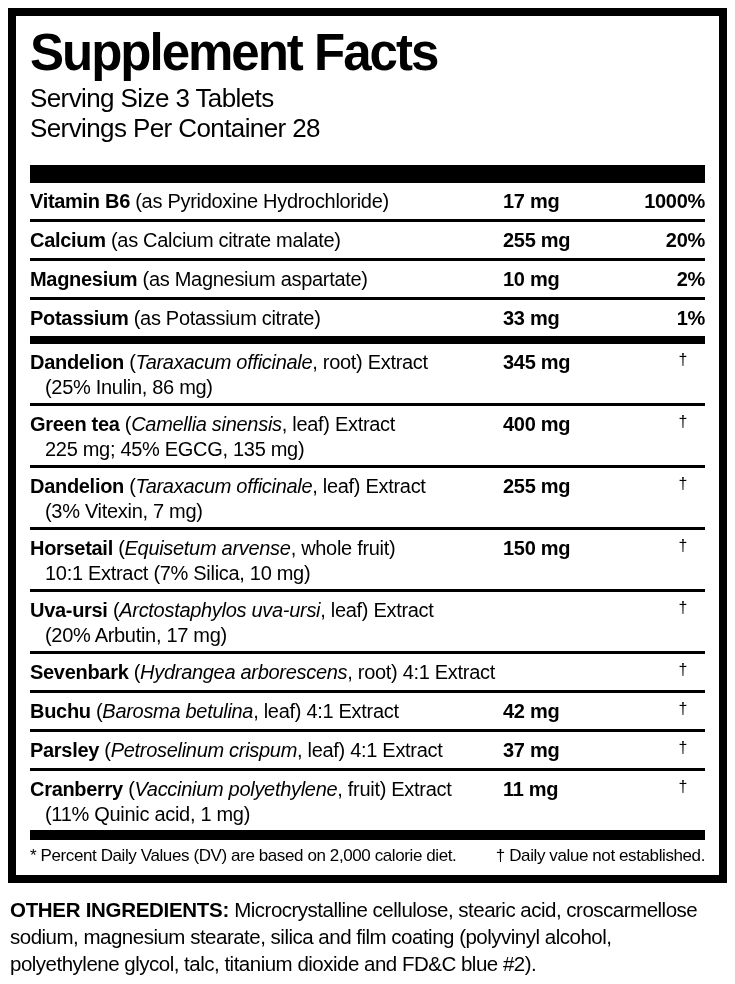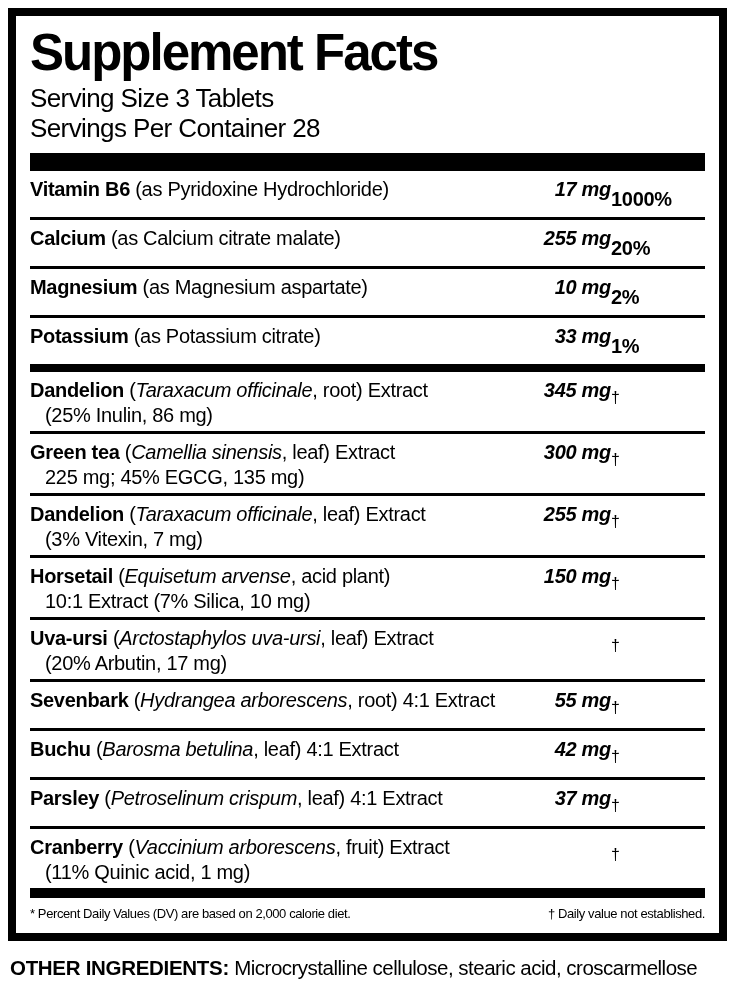--- a/index.html
+++ b/index.html
@@ -24,21 +24,21 @@
     letter-spacing: -2px;
     line-height: 1.04;
     margin: 2px 0 4px 0;
   }
   .serving {
     font-size: 26px;
     font-weight: normal;
     letter-spacing: -0.6px;
     line-height: 30px;
   }
-  .serving.last { margin-bottom: 10px; }
+  .serving.last { margin-bottom: 22px; }
 
   .bar { background: #000; width: 100%; }
   .bar-thick   { height: 11px; }
   .bar-med     { height: 7px; }
   .bar-section { height: 8px; }
   .bar-foot    { height: 10px; }
 
   .col-header {
     display: flex;
     justify-content: space-between;
@@ -59,46 +59,44 @@
     line-height: 27px;
   }
   .section .row:last-child { border-bottom: none; }
 
   .cell-name { flex: 1 1 auto; min-width: 0; }
   .nm  { font-weight: bold; }
   .det { font-weight: normal; }
   .lat { font-style: italic; font-weight: normal; }
   .cell-amt {
     flex: 0 0 108px;
-    text-align: right;
     font-weight: bold;
     white-space: nowrap;
-    font-style: italic;
   }
   .cell-dv {
     flex: 0 0 94px;
+    text-align: right;
     font-weight: bold;
     white-space: nowrap;
-    margin-top: 10px;
   }
   .herb .main { line-height: 26px; }
   .herb .sub  { line-height: 24px; padding-left: 15px; font-weight: normal; }
   .cell-dv.dag {
     font-weight: normal;
     font-size: 16px;
     padding-right: 18px;
     position: relative;
     top: -3px;
   }
 
   .footnote {
     display: flex;
     justify-content: space-between;
     align-items: baseline;
-    font-size: 13px;
+    font-size: 17px;
     letter-spacing: -0.4px;
     padding: 6px 0 3px 0;
     line-height: 20px;
   }
 
   .other {
     margin: 13px 2px 0 2px;
     font-size: 20.5px;
     letter-spacing: -0.5px;
     line-height: 27px;
@@ -154,55 +152,54 @@
         </div>
         <div class="cell-amt">345 mg</div>
         <div class="cell-dv dag">†</div>
       </div>
 
       <div class="row herb">
         <div class="cell-name">
           <div class="main"><span class="nm">Green tea</span><span class="det"> (</span><span class="lat">Camellia sinensis</span><span class="det">, leaf) Extract</span></div>
           <div class="sub">225 mg; 45% EGCG, 135 mg)</div>
         </div>
-        <div class="cell-amt">300 mg</div>
+        <div class="cell-amt">400 mg</div>
         <div class="cell-dv dag">†</div>
       </div>
 
       <div class="row herb">
         <div class="cell-name">
           <div class="main"><span class="nm">Dandelion</span><span class="det"> (</span><span class="lat">Taraxacum officinale</span><span class="det">, leaf) Extract</span></div>
           <div class="sub">(3% Vitexin, 7 mg)</div>
         </div>
         <div class="cell-amt">255 mg</div>
         <div class="cell-dv dag">†</div>
       </div>
 
       <div class="row herb">
         <div class="cell-name">
-          <div class="main"><span class="nm">Horsetail</span><span class="det"> (</span><span class="lat">Equisetum arvense</span><span class="det">, acid plant)</span></div>
+          <div class="main"><span class="nm">Horsetail</span><span class="det"> (</span><span class="lat">Equisetum arvense</span><span class="det">, whole fruit)</span></div>
           <div class="sub">10:1 Extract (7% Silica, 10 mg)</div>
         </div>
         <div class="cell-amt">150 mg</div>
         <div class="cell-dv dag">†</div>
       </div>
 
       <div class="row herb">
         <div class="cell-name">
           <div class="main"><span class="nm">Uva-ursi</span><span class="det"> (</span><span class="lat">Arctostaphylos uva-ursi</span><span class="det">, leaf) Extract</span></div>
           <div class="sub">(20% Arbutin, 17 mg)</div>
         </div>
         <div class="cell-dv dag">†</div>
       </div>
 
       <div class="row herb">
         <div class="cell-name">
           <div class="main"><span class="nm">Sevenbark</span><span class="det"> (</span><span class="lat">Hydrangea arborescens</span><span class="det">, root) 4:1 Extract</span></div>
         </div>
-        <div class="cell-amt">55 mg</div>
         <div class="cell-dv dag">†</div>
       </div>
 
       <div class="row herb">
         <div class="cell-name">
           <div class="main"><span class="nm">Buchu</span><span class="det"> (</span><span class="lat">Barosma betulina</span><span class="det">, leaf) 4:1 Extract</span></div>
         </div>
         <div class="cell-amt">42 mg</div>
         <div class="cell-dv dag">†</div>
       </div>
@@ -210,23 +207,24 @@
       <div class="row herb">
         <div class="cell-name">
           <div class="main"><span class="nm">Parsley</span><span class="det"> (</span><span class="lat">Petroselinum crispum</span><span class="det">, leaf) 4:1 Extract</span></div>
         </div>
         <div class="cell-amt">37 mg</div>
         <div class="cell-dv dag">†</div>
       </div>
 
       <div class="row herb">
         <div class="cell-name">
-          <div class="main"><span class="nm">Cranberry</span><span class="det"> (</span><span class="lat">Vaccinium arborescens</span><span class="det">, fruit) Extract</span></div>
+          <div class="main"><span class="nm">Cranberry</span><span class="det"> (</span><span class="lat">Vaccinium polyethylene</span><span class="det">, fruit) Extract</span></div>
           <div class="sub">(11% Quinic acid, 1 mg)</div>
         </div>
+        <div class="cell-amt">11 mg</div>
         <div class="cell-dv dag">†</div>
       </div>
     </div>
 
     <div class="bar bar-foot"></div>
 
     <div class="footnote">
       <span>* Percent Daily Values (DV) are based on 2,000 calorie diet.</span>
       <span>† Daily value not established.</span>
     </div>

